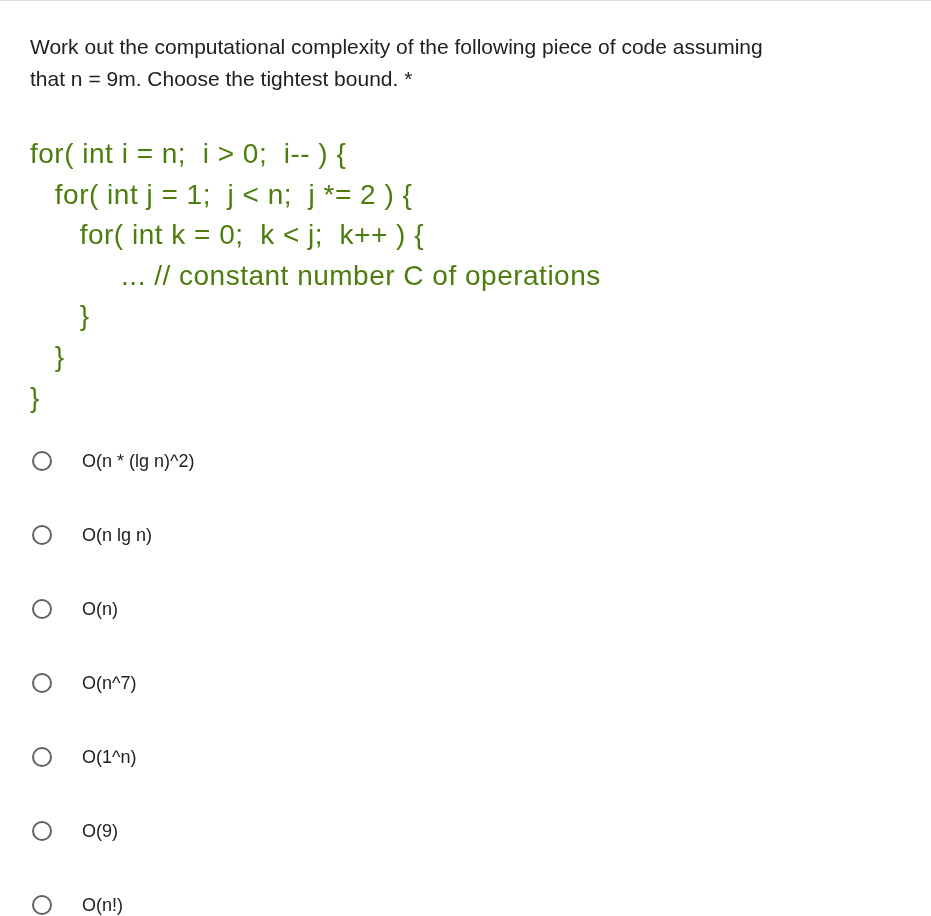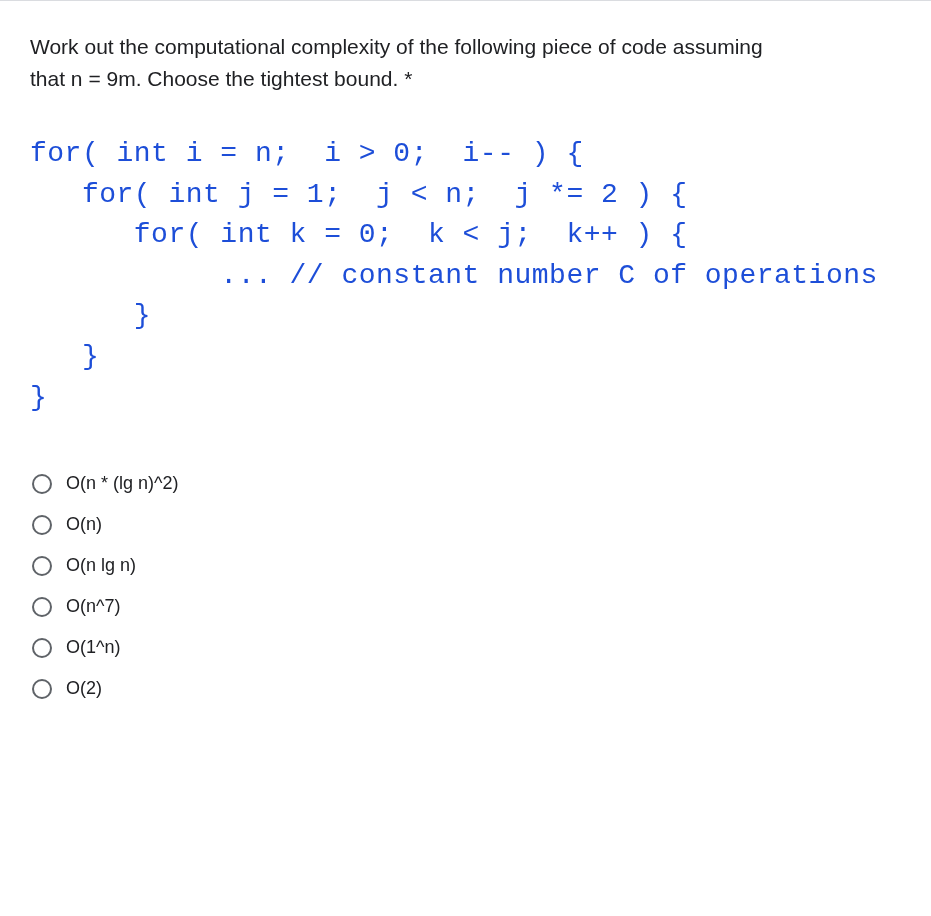--- a/index.html
+++ b/index.html
@@ -21,39 +21,39 @@
     font-size: 21px;
     line-height: 1.5;
     color: #202124;
     margin-bottom: 40px;
     font-weight: 400;
   }
   .required {
     color: #202124;
   }
   .codeblock {
-    font-family: Liberation Mono, monospace;
+    font-family: Liberation Sans, sans-serif;
     font-size: 28px;
     line-height: 1.45;
     white-space: pre;
-    color: #1d4ed8;
-    margin-bottom: 55px;
+    color: #4d7c0f;
     letter-spacing: 0.5px;
   }
   .options {
     display: flex;
     flex-direction: column;
     gap: 20px;
     padding-left: 2px;
   }
   .option {
     display: flex;
-    align-items: center;
-    gap: 14px;
+    align-items: flex-start;
+    gap: 30px;
     cursor: pointer;
+    margin-top: 33px;
   }
   .radio {
     width: 20px;
     height: 20px;
     border: 2px solid #5f6368;
     border-radius: 50%;
     flex: 0 0 auto;
     box-sizing: border-box;
   }
   .opt-label {
@@ -82,39 +82,43 @@
 
   <div class="options">
 
     <label class="option">
       <span class="radio"></span>
       <span class="opt-label">O(n * (lg n)^2)</span>
     </label>
 
     <label class="option">
       <span class="radio"></span>
-      <span class="opt-label">O(n)</span>
+      <span class="opt-label">O(n lg n)</span>
     </label>
 
     <label class="option">
       <span class="radio"></span>
-      <span class="opt-label">O(n lg n)</span>
+      <span class="opt-label">O(n)</span>
     </label>
 
     <label class="option">
       <span class="radio"></span>
       <span class="opt-label">O(n^7)</span>
     </label>
 
     <label class="option">
       <span class="radio"></span>
       <span class="opt-label">O(1^n)</span>
     </label>
 
     <label class="option">
       <span class="radio"></span>
-      <span class="opt-label">O(2)</span>
+      <span class="opt-label">O(9)</span>
     </label>
 
+    <label class="option">
+      <span class="radio"></span>
+      <span class="opt-label">O(n!)</span>
+    </label>
 
   </div>
 
 </div>
 
 </body></html>

